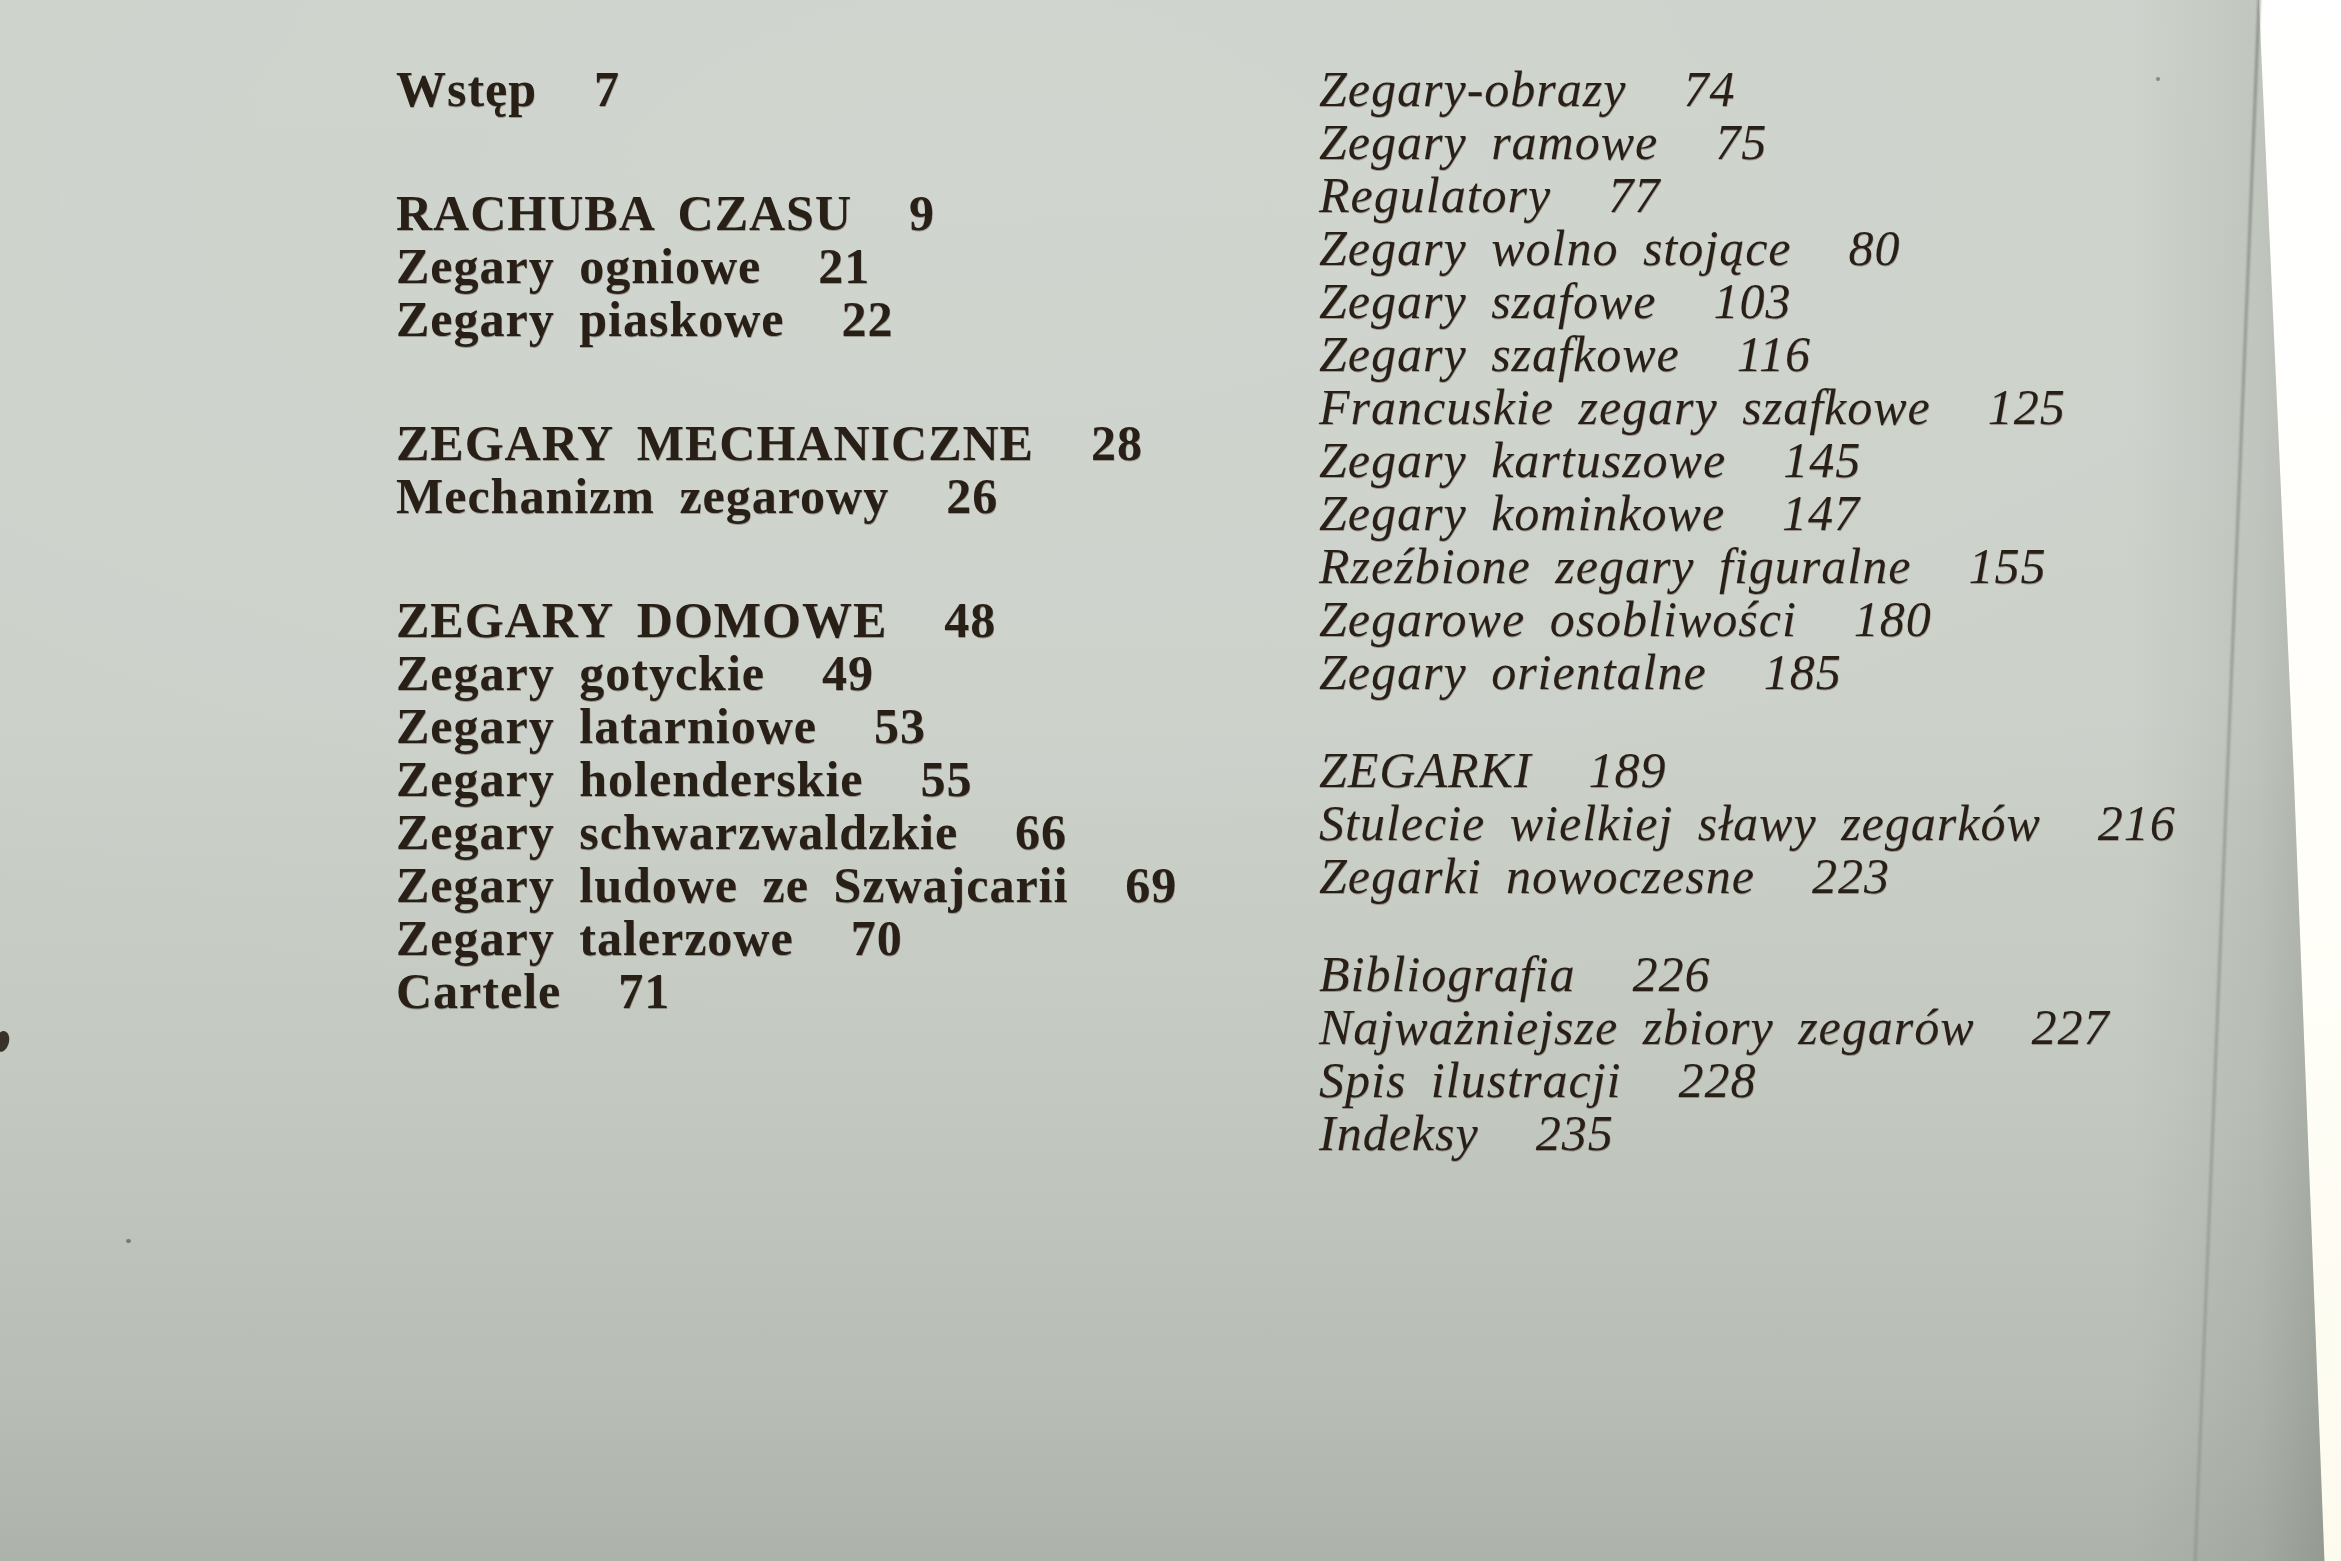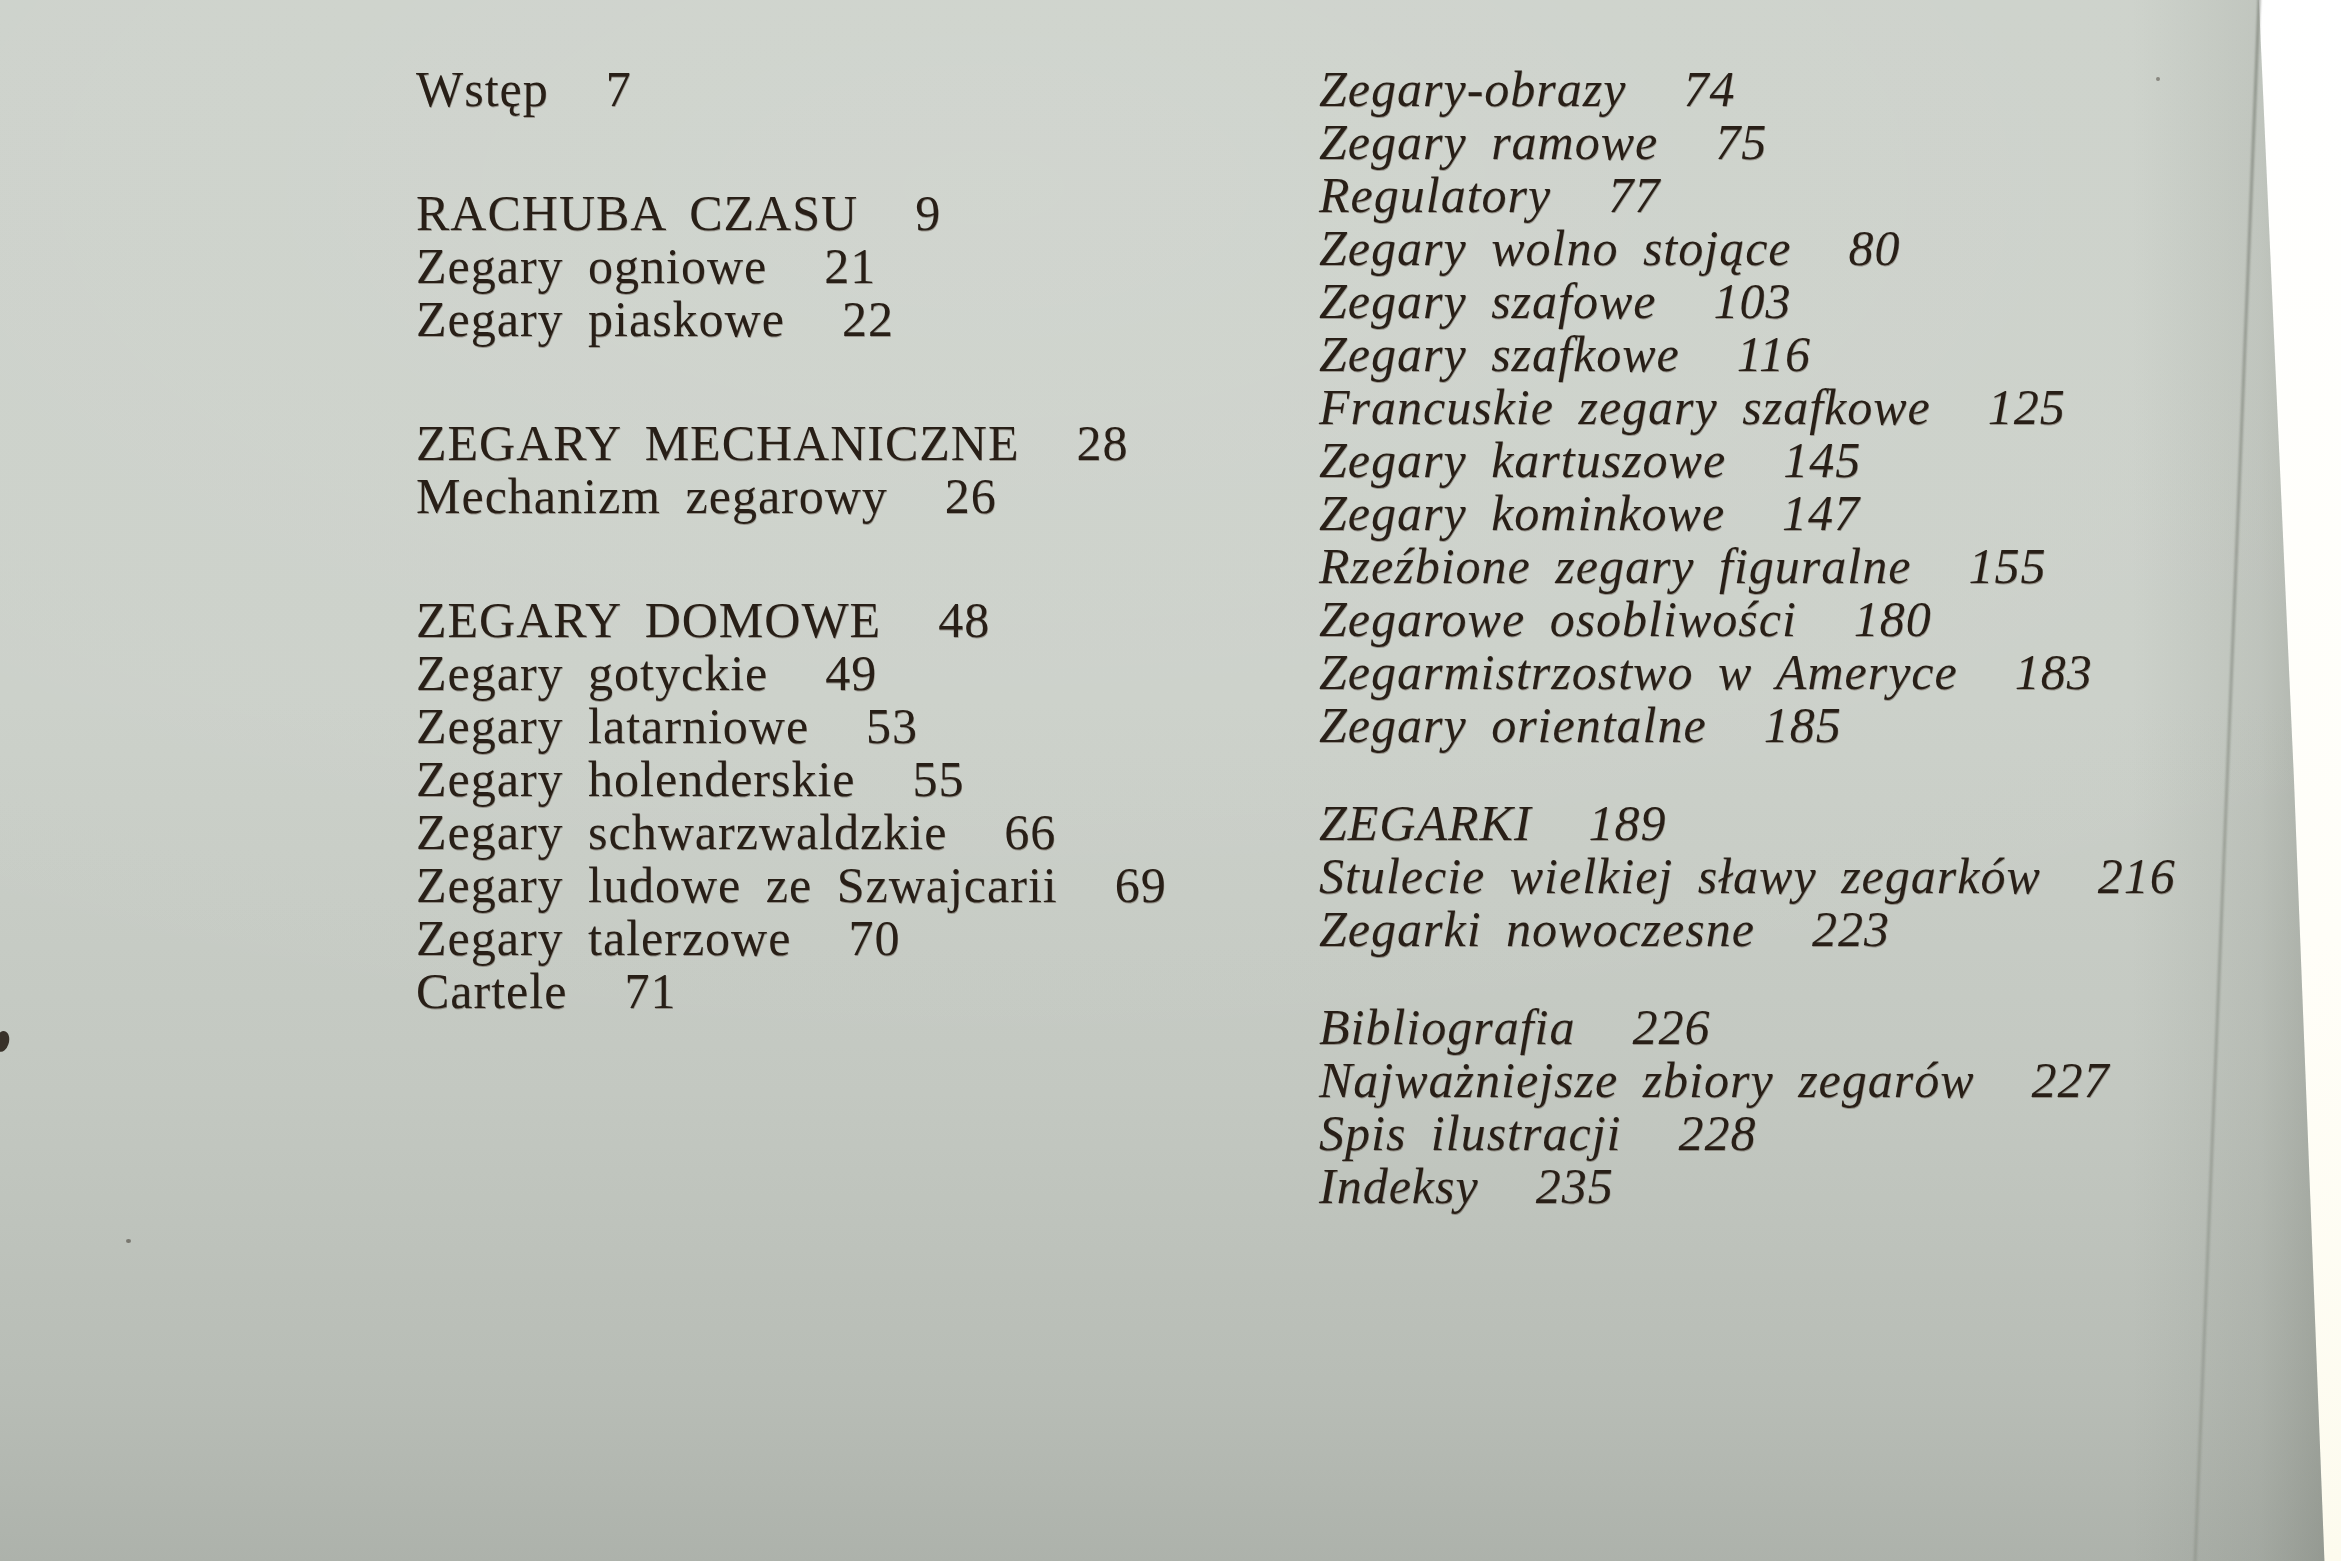--- a/index.html
+++ b/index.html
@@ -38,21 +38,21 @@
     position: absolute;
     top: 63px;
     color: #281f17;
     font-size: 50px;
     line-height: 53px;
     letter-spacing: 1px;
     word-spacing: 11px;
     white-space: nowrap;
     text-shadow: 0.5px 0.6px 0.6px rgba(55,38,25,0.35);
   }
-  .col-left  { left: 416px;  width: 913px; }
+  .col-left  { left: 396px;  width: 913px; font-weight: bold; }
   .col-right { left: 1319px; width: 992px; font-style: italic; }
   .row { height: 53px; }
   .row.gap-lg { margin-top: 71px; }
   .row.gap-md { margin-top: 45px; }
   .row.indent { padding-left: 46px; }
   .row .num { display: inline-block; margin-left: 57px; }
   
   .speck { position: absolute; background: #261c14; }
   .speck.s1 {
     left: -3.9px; top: 1031px; width: 13.4px; height: 21px;
@@ -152,23 +152,20 @@
       <div class="row">
     <span class="label">Zegary kominkowe</span><span class="num">147</span>
   </div>
       <div class="row">
     <span class="label">Rzeźbione zegary figuralne</span><span class="num">155</span>
   </div>
       <div class="row">
     <span class="label">Zegarowe osobliwości</span><span class="num">180</span>
   </div>
       <div class="row">
-    <span class="label">Zegarmistrzostwo w Ameryce</span><span class="num">183</span>
-  </div>
-      <div class="row">
     <span class="label">Zegary orientalne</span><span class="num">185</span>
   </div>
       <div class="row gap-md section">
     <span class="label">ZEGARKI</span><span class="num">189</span>
   </div>
       <div class="row">
     <span class="label">Stulecie wielkiej sławy zegarków</span><span class="num">216</span>
   </div>
       <div class="row">
     <span class="label">Zegarki nowoczesne</span><span class="num">223</span>

